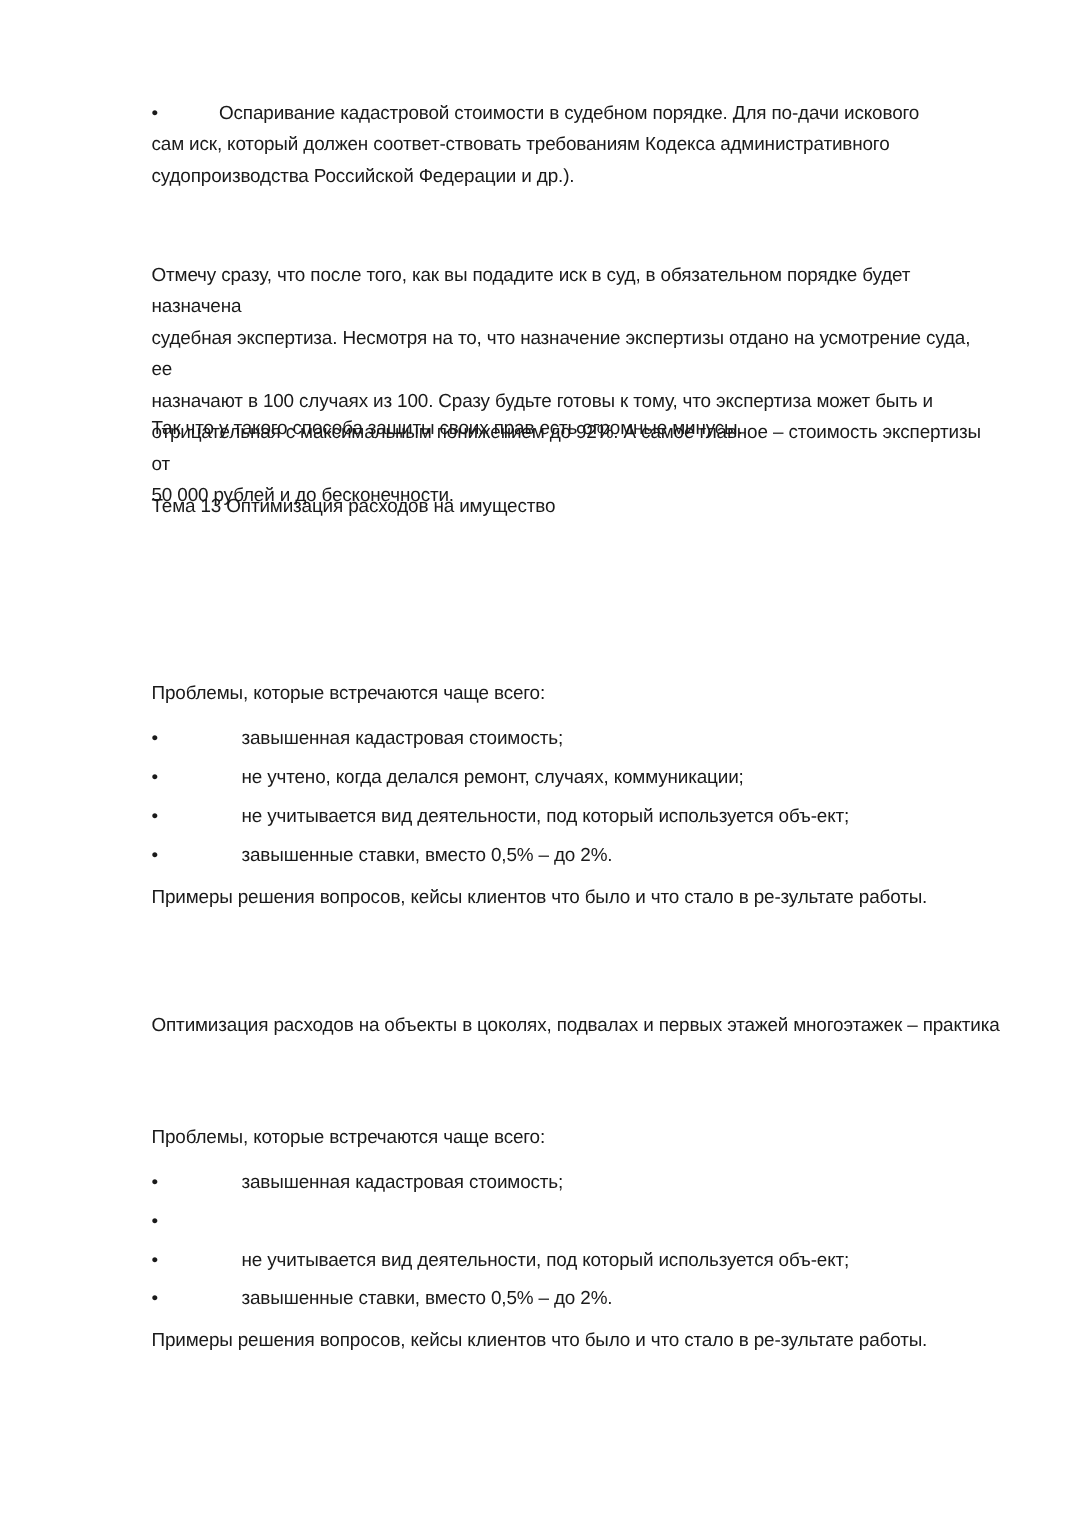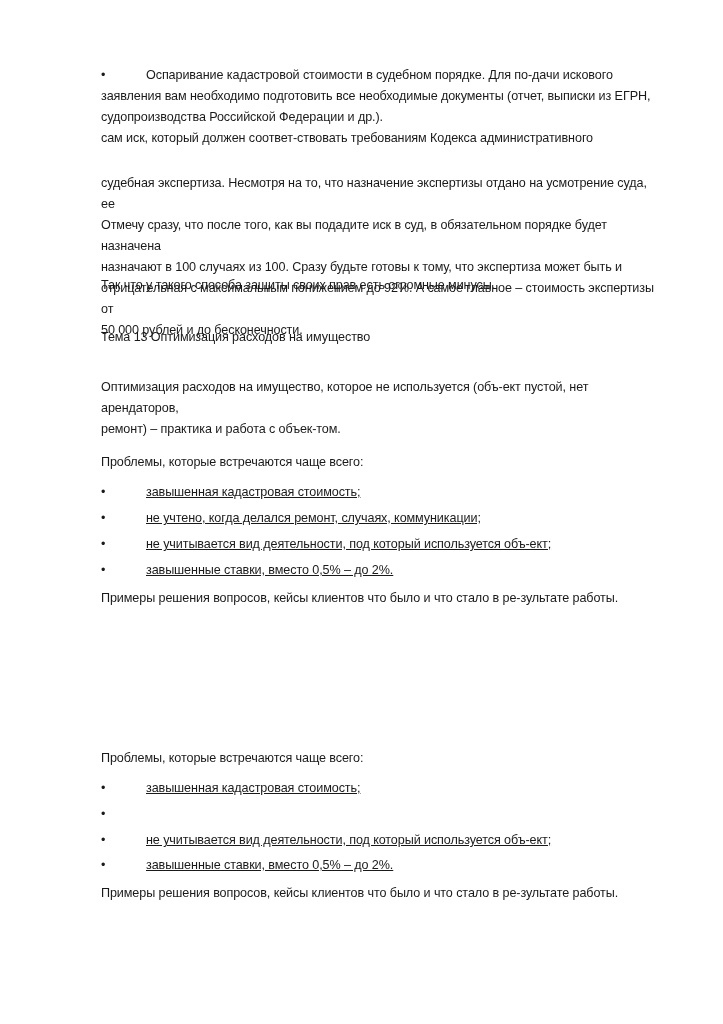--- a/index.html
+++ b/index.html
@@ -3,56 +3,51 @@
 <meta charset="utf-8">
 <style>
   html, body { margin: 0; padding: 0; background: #ffffff; }
   body { width: 723px; height: 1024px; position: relative; overflow: hidden;
          font-family: "Liberation Sans", "DejaVu Sans", sans-serif; color: #1a1a1a; }
   .page { position: absolute; left: 0; top: 0; width: 723px; height: 1024px; background: #fff; }
   .blk { position: absolute; left: 101px; width: 530px; font-size: 12.6px; line-height: 21px; letter-spacing: -0.1px; }
   .blk p { margin: 0; }
   .bul { position: absolute; left: 101px; width: 540px; font-size: 12.6px; line-height: 21px; height: 21px; white-space: nowrap; letter-spacing: -0.1px; }
   .bul .dot { position: absolute; left: 0; top: 0; width: 10px; }
-  .bul .txt { position: absolute; left: 45px; top: 0; text-decoration: underline; }
+  .bul .txt { position: absolute; left: 60px; top: 0; }
 </style>
 </head>
 <body>
 
 <div class="page">
 
   <div class="blk" style="top:65px; width:560px;">
     <p style="position:relative;">
       <span>•</span><span style="position:absolute; left:45px;">Оспаривание кадастровой стоимости в судебном порядке. Для по-дачи искового</span>
     </p>
-    <p>заявления вам необходимо подготовить все необходимые документы (отчет, выписки из ЕГРН,</p>
+    <p>сам иск, который должен соответ-ствовать требованиям Кодекса административного</p>
     <p>судопроизводства Российской Федерации и др.).</p>
-    <p>сам иск, который должен соответ-ствовать требованиям Кодекса административного</p>
   </div>
 
   <div class="blk" style="top:173px; width:560px;">
+    <p>Отмечу сразу, что после того, как вы подадите иск в суд, в обязательном порядке будет назначена</p>
     <p>судебная экспертиза. Несмотря на то, что назначение экспертизы отдано на усмотрение суда, ее</p>
-    <p>Отмечу сразу, что после того, как вы подадите иск в суд, в обязательном порядке будет назначена</p>
     <p>назначают в 100 случаях из 100. Сразу будьте готовы к тому, что экспертиза может быть и</p>
     <p>отрицательная с максимальным понижением до 92%. А самое главное – стоимость экспертизы от</p>
     <p>50 000 рублей и до бесконечности.</p>
   </div>
 
   <div class="blk" style="top:275px;">
     <p>Так что у такого способа защиты своих прав есть огромные минусы.</p>
   </div>
 
   <div class="blk" style="top:327px;">
     <p>Тема 13 Оптимизация расходов на имущество</p>
   </div>
 
-  <div class="blk" style="top:377px; width:560px;">
-    <p>Оптимизация расходов на имущество, которое не используется (объ-ект пустой, нет арендаторов,</p>
-    <p>ремонт) – практика и работа с объек-том.</p>
-  </div>
 
   <div class="blk" style="top:452px;">
     <p>Проблемы, которые встречаются чаще всего:</p>
   </div>
 
   <div class="bul" style="top:482px;">
     <span class="dot">•</span>
     <span class="txt">завышенная кадастровая стоимость;</span>
   </div>
   <div class="bul" style="top:508px;">
@@ -66,20 +61,21 @@
   <div class="bul" style="top:560px;">
     <span class="dot">•</span>
     <span class="txt">завышенные ставки, вместо 0,5% – до 2%.</span>
   </div>
 
   <div class="blk" style="top:588px; width:560px;">
     <p>Примеры решения вопросов, кейсы клиентов что было и что стало в ре-зультате работы.</p>
   </div>
 
   <div class="blk" style="top:673px; width:580px;">
+    <p>Оптимизация расходов на объекты в цоколях, подвалах и первых этажей многоэтажек – практика</p>
   </div>
 
   <div class="blk" style="top:748px;">
     <p>Проблемы, которые встречаются чаще всего:</p>
   </div>
 
   <div class="bul" style="top:778px;">
     <span class="dot">•</span>
     <span class="txt">завышенная кадастровая стоимость;</span>
   </div>

